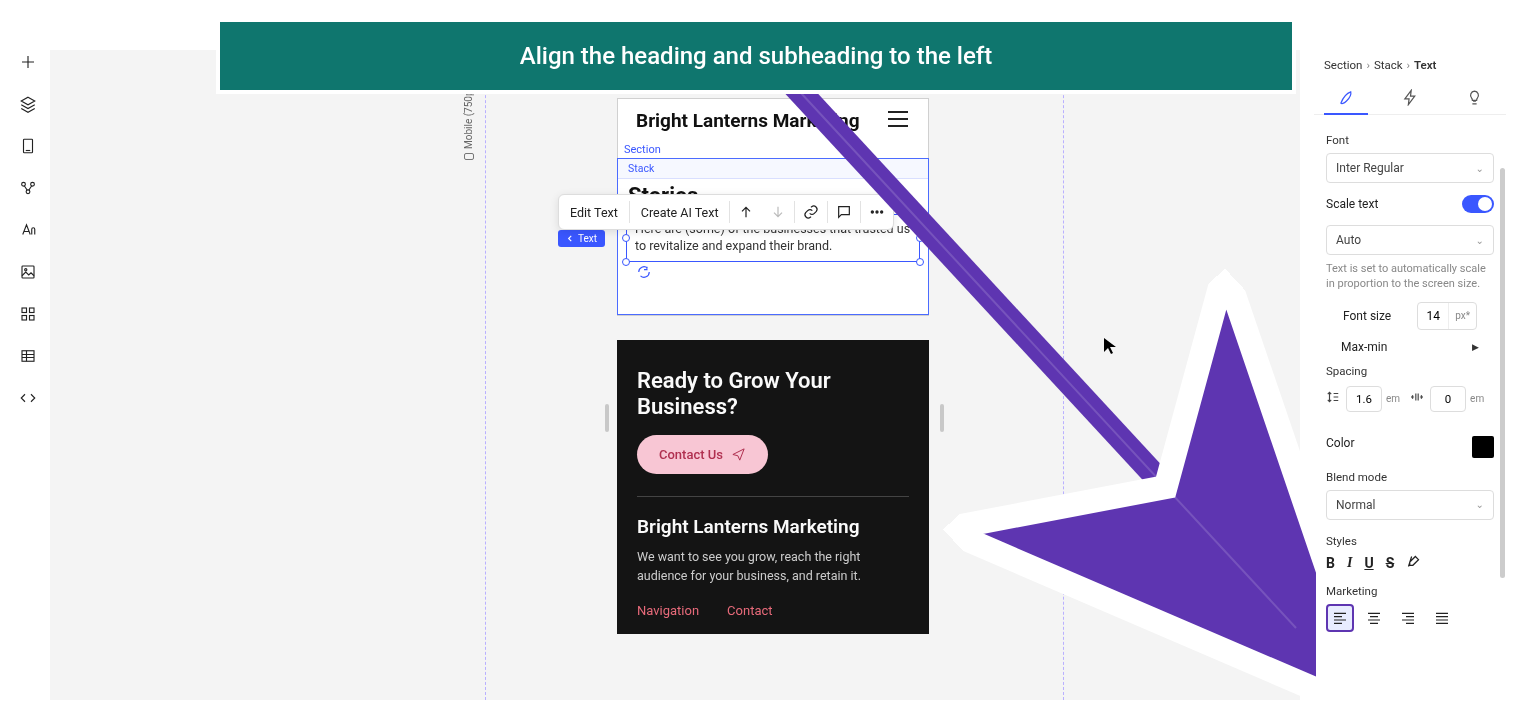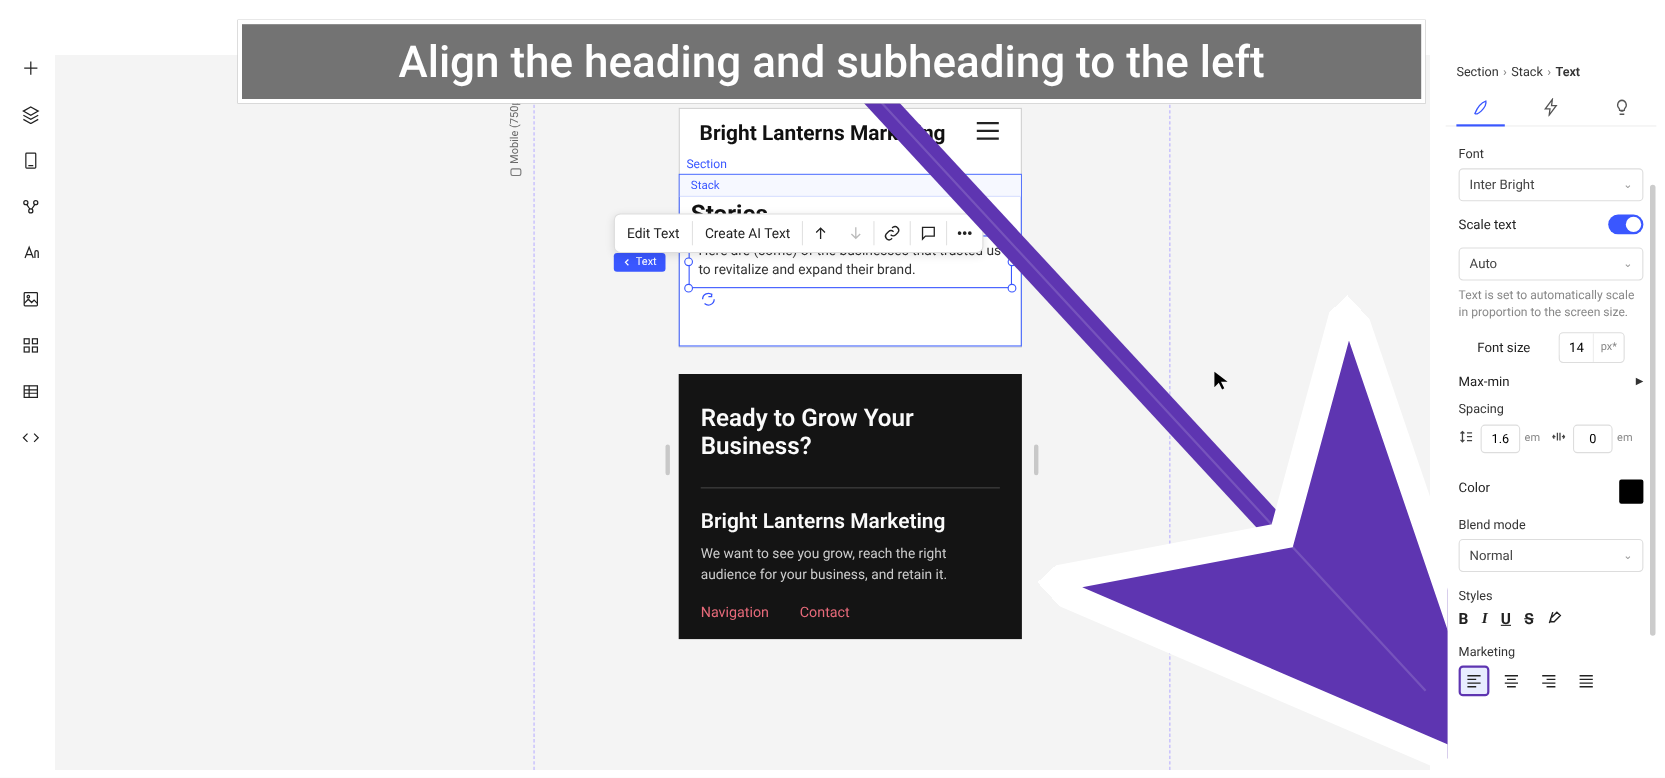--- a/index.html
+++ b/index.html
@@ -2,28 +2,28 @@
 <html><head>
 <meta charset="utf-8">
 <style>
 * { box-sizing: border-box; margin: 0; padding: 0; font-family: -apple-system, BlinkMacSystemFont, "Segoe UI", Roboto, sans-serif; }
 body { background: #fff; width: 1514px; height: 707px; overflow: hidden; position: relative; }
 
 .annotation-callout {
   position: absolute;
   top: 18px; left: 216px;
   width: 1080px;
-  background: #737373;
+  background: #0f766e;
   color: #fff;
   border: 4px solid #fff;
   display: flex;
   align-items: center;
   justify-content: center;
   height: 76px;
-  font-size: 40px;
+  font-size: 24px;
   font-weight: 500;
   z-index: 100;
 }
 
 .arrow-svg { position: absolute; top: 18px; left: 216px; z-index: 95; pointer-events: none; }
 
 .left-toolbar {
   position: absolute; top: 50px; left: 8px; width: 40px;
   display: flex; flex-direction: column; gap: 18px; align-items: center;
   color: #333;
@@ -158,21 +158,21 @@
 .color-row { display:flex; justify-content:space-between; align-items:flex-start; margin:12px 0;}
 .color-swatch { width:22px; height:22px; background:#000; border-radius:2px; cursor:pointer;}
 .style-icons { display:flex; gap:12px; font-size:14px; font-weight:700; align-items:center; margin:6px 0 12px;}
 .style-icons span{cursor:pointer; color:#222;}
 .style-icons .u{text-decoration:underline;}
 .style-icons .s{text-decoration:line-through;}
 .align-row { display:flex; gap:6px; margin:6px 0;}
 .align-btn { width:28px; height:28px; border:1px solid transparent; border-radius:4px; display:flex; align-items:center; justify-content:center; cursor:pointer;}
 .align-btn.active { background:#e8ecff; border:2.5px solid #5e35b1; }
 .align-btn svg { stroke:#222; fill:none; stroke-width:1.8;}
-.maxmin-row { display:flex; justify-content:space-between; align-items:center; margin:10px 0; cursor:pointer;}
+.maxmin-row { display:flex; justify-content:space-between; align-items:center; margin:10px 15px; cursor:pointer;}
 .maxmin-row .tri { font-size:9px; color:#333;}
 
 .scrollbar-fake { position:absolute; right:1px; top:120px; width:5px; height:410px; background:#ccc; border-radius:3px;}
 
 .cursor-icon { position:absolute; top:337px; left:1103px; font-size:14px; color:#000;}
 </style>
 </head>
 <body>
 
 <div class="left-toolbar">
@@ -316,20 +316,26 @@
       <svg width="16" height="16" viewBox="0 0 24 24">
         <circle cx="5" cy="12" r="1.6" fill="#222"></circle>
         <circle cx="12" cy="12" r="1.6" fill="#222"></circle>
         <circle cx="19" cy="12" r="1.6" fill="#222"></circle>
       </svg>
     </div>
 </div>
 
 <div class="dark-section">
   <h2>Ready to Grow Your Business?</h2>
+  <button class="contact-btn">
+    <span>Contact Us</span>
+    <svg width="15" height="15" viewBox="0 0 24 24">
+        <path d="M3 12l18-9-7 18-3-7-8-2z"></path>
+      </svg>
+  </button>
   <hr class="hr-line">
   <div class="footer-h">Bright Lanterns Marketing</div>
   <p class="footer-p">We want to see you grow, reach the right audience for your business, and retain it.</p>
   <div class="footer-links">
     <a href="#">Navigation</a>
     <a href="#">Contact</a>
   </div>
 </div>
 
 <div class="cursor-icon">
@@ -360,21 +366,21 @@
     <div class="panel-tab">
         <svg width="17" height="17" viewBox="0 0 24 24">
           <path d="M9 21h6M10 17h4M12 3a6 6 0 00-4 10c1 1 1 2 1 3h6c0-1 0-2 1-3a6 6 0 00-4-10z"></path>
         </svg>
       </div>
   </div>
 
   <div class="panel-body">
     <div class="field-label">Font</div>
     <div class="select-box">
-      <span>Inter Bright</span>
+      <span>Inter Regular</span>
       <span class="chev">⌄</span>
     </div>
 
     <div class="row-flex">
       <span>Scale text</span>
       <div class="toggle"></div>
     </div>
 
     <div class="select-box">
       <span>Auto</span>

